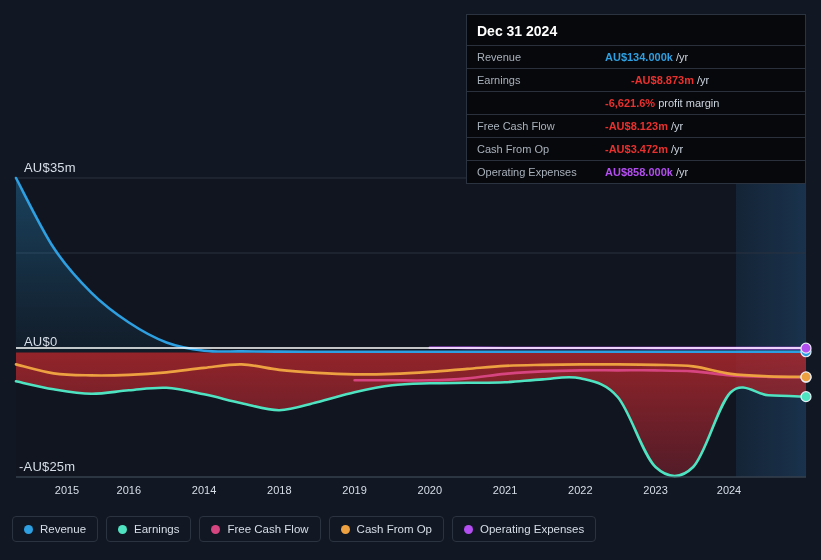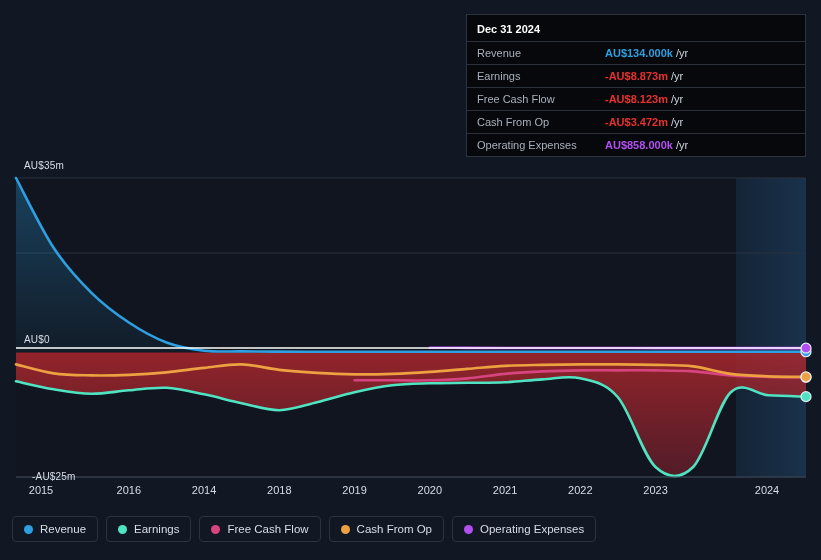--- a/index.html
+++ b/index.html
@@ -8,36 +8,36 @@
     font-family:"Liberation Sans","DejaVu Sans",sans-serif;
     background:#111722;color:#e6edf3;
   }
   #root{position:absolute;inset:0;background:#121823;}
 
   
   .plot-wrap{position:absolute;left:0;top:0;width:821px;height:560px;}
   svg.chart{position:absolute;left:0;top:0;}
 
   
-  .ylab{position:absolute;font-size:10px;color:#d7dee8;letter-spacing:.2px;white-space:nowrap;}
+  .ylab{position:absolute;font-size:13px;color:#d7dee8;letter-spacing:.2px;white-space:nowrap;}
   .ylab.top{left:24px;top:160px;}
   .ylab.zero{left:24px;top:334px;}
-  .ylab.bot{left:32px;top:459px;margin-top:12px;}
+  .ylab.bot{left:19px;top:459px;}
 
   
   .xlab{position:absolute;top:484px;font-size:11px;color:#d7dee8;transform:translateX(-50%);white-space:nowrap;}
 
   
   .tooltip{
     position:absolute;left:466px;top:14px;width:340px;
     background:#07080b;border:1px solid #2b3340;
     padding:0;box-sizing:border-box;
   }
   .tt-title{
-    font-size:11px;font-weight:bold;color:#ffffff;
+    font-size:14px;font-weight:bold;color:#ffffff;
     padding:8px 10px 6px 10px;
   }
   .tt-row{
     display:flex;align-items:center;
     border-top:1px solid #2a313c;
     padding:3px 10px;min-height:16px;
     font-size:11px;
   }
   .tt-label{width:128px;color:#a9b1bc;flex:0 0 128px;}
   .tt-val{white-space:nowrap;}
@@ -107,42 +107,46 @@
           <circle cx="806" cy="396.6337833333333" r="5" fill="#4fe3c2" stroke="#e8eef6" stroke-width="1.2"></circle>
         </g>
     </svg>
   </div>
 
   <div class="ylab top">AU$35m</div>
   <div class="ylab zero">AU$0</div>
   <div class="ylab bot">-AU$25m</div>
 
   <div id="xlabels">
-      <div class="xlab" style="left: 41px;">2015</div>
+      <div class="xlab" style="left: 67px;">2015</div>
       <div class="xlab" style="left: 128.857px;">2016</div>
       <div class="xlab" style="left: 204.095px;">2014</div>
       <div class="xlab" style="left: 279.333px;">2018</div>
       <div class="xlab" style="left: 354.571px;">2019</div>
       <div class="xlab" style="left: 429.81px;">2020</div>
       <div class="xlab" style="left: 505.048px; text-align: center;">2021</div>
       <div class="xlab" style="left: 580.286px;">2022</div>
       <div class="xlab" style="left: 655.524px;">2023</div>
-      <div class="xlab" style="left: 767px;">2024</div>
+      <div class="xlab" style="left: 729px;">2024</div>
     </div>
 
   <div class="tooltip">
     <div class="tt-title">Dec 31 2024</div>
     <div id="tt-rows">
         <div class="tt-row">
           <div class="tt-label">Revenue</div>
           <div class="tt-val"><span class="tt-amount" style="color: rgb(46, 159, 224);">AU$134.000k</span><span class="tt-unit"> /yr</span></div>
         </div>
         <div class="tt-row">
           <div class="tt-label">Earnings</div>
-          <div class="tt-val"><span class="tt-amount" style="color: rgb(232, 49, 47);">-AU$8.873m</span><span class="tt-unit"> /yr</span></div>
+          <div class="tt-val"><span class="tt-amount" style="color: rgb(232, 49, 47); margin-left: 26px;">-AU$8.873m</span><span class="tt-unit"> /yr</span></div>
+        </div>
+        <div class="tt-row">
+          <div class="tt-label"></div>
+          <div class="tt-val"><span class="tt-amount" style="color: rgb(232, 49, 47);">-6,621.6%</span><span class="tt-unit"> profit margin</span></div>
         </div>
         <div class="tt-row">
           <div class="tt-label">Free Cash Flow</div>
           <div class="tt-val"><span class="tt-amount" style="color: rgb(232, 49, 47);">-AU$8.123m</span><span class="tt-unit"> /yr</span></div>
         </div>
         <div class="tt-row">
           <div class="tt-label">Cash From Op</div>
           <div class="tt-val"><span class="tt-amount" style="color: rgb(232, 49, 47);">-AU$3.472m</span><span class="tt-unit"> /yr</span></div>
         </div>
         <div class="tt-row">

